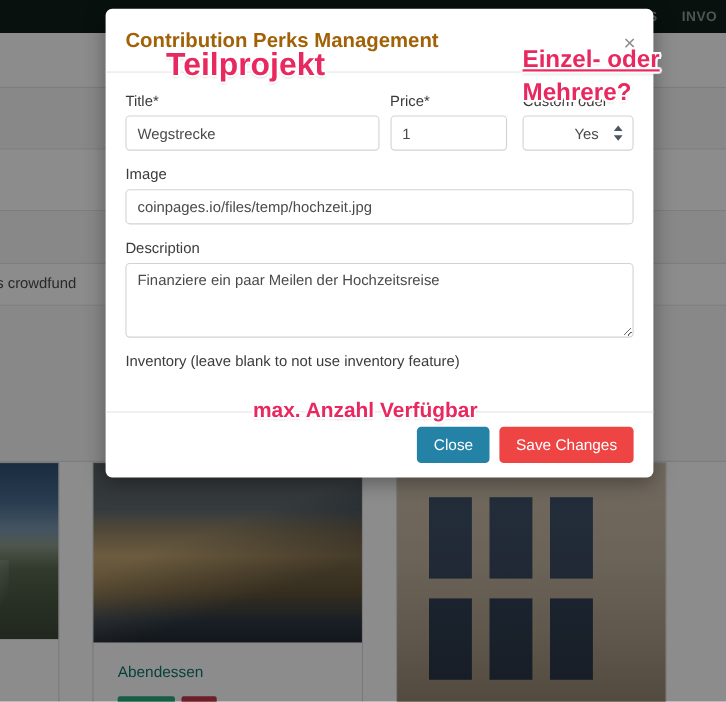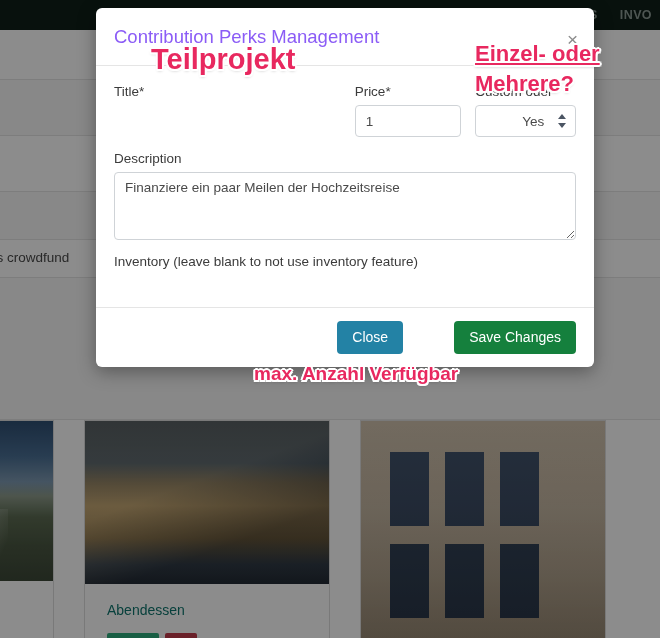--- a/index.html
+++ b/index.html
@@ -151,22 +151,22 @@
   .modal-header {
     position: relative;
     height: 58px;
     border-bottom: 1px solid #e5e5e5;
     padding: 0 18px;
     display: flex;
     align-items: center;
   }
   .modal-title {
     font-size: 18.5px;
-    color: #8b5cf6;
-    font-weight: normal;
+    color: #a16207;
+    font-weight: bold;
     margin: 0;
   }
   .modal-close {
     position: absolute;
     right: 16px;
     top: 22px;
     font-size: 19px;
     line-height: 1;
     color: #8c8c8c;
     background: none;
@@ -254,42 +254,41 @@
   }
   .btn {
     border: none;
     border-radius: 4px;
     font-size: 14px;
     padding: 8px 15px;
     color: #ffffff;
     cursor: pointer;
     font-family: "Liberation Sans", sans-serif;
     line-height: 1.2;
-    margin-left: 42px;
   }
   .btn-close-modal { background: #2382a5; }
-  .btn-save { background: #15803d; }
+  .btn-save { background: #ef4444; }
 
   
   .annotation {
     position: absolute;
     z-index: 90;
     font-weight: bold;
     color: #e8285f;
     white-space: nowrap;
     text-shadow:
       -1.5px -1.5px 0 #fff,  1.5px -1.5px 0 #fff,
       -1.5px  1.5px 0 #fff,  1.5px  1.5px 0 #fff,
       -2px 0 0 #fff, 2px 0 0 #fff, 0 -2px 0 #fff, 0 2px 0 #fff,
        0 2px 3px rgba(0,0,0,.25);
   }
   #ann-teilprojekt { left: 151px; top: 43px; font-size: 29px; }
   #ann-einzel      { left: 475px; top: 41px; font-size: 22px; text-decoration: underline; }
   #ann-mehrere     { left: 475px; top: 71px; font-size: 22px; }
-  #ann-anzahl      { left: 254px; top: 363px; font-size: 19px; }
+  #ann-anzahl      { left: 230px; top: 363px; font-size: 19px; }
 </style>
 </head>
 <body>
 
 <div id="root">
 
   <div class="bg-page">
 
     <div class="bg-body">
       <div class="bg-row" style="top:0px;height:50px;"></div>
@@ -332,20 +331,21 @@
     <div class="modal-header">
       <h2 class="modal-title">Contribution Perks Management</h2>
       <button class="modal-close">×</button>
     </div>
 
     <div class="modal-body">
 
       <div class="field-row">
         <div class="col-title">
           <label class="form-label">Title*</label>
+          <input class="form-control" type="text" value="Wegstrecke" style="">
         </div>
 
         <div class="col-price">
           <label class="form-label">Price*</label>
           <input class="form-control" type="text" value="1" style="">
         </div>
 
         <div class="col-custom">
           <label class="form-label">Custom oder</label>
           <div class="select-wrap">
@@ -354,20 +354,24 @@
               <option>No</option>
             </select>
             <span class="select-arrows">
               <span class="up"></span>
                 <span class="dn"></span>
             </span>
           </div>
         </div>
       </div>
 
+      <div class="field-block">
+        <label class="form-label">Image</label>
+        <input class="form-control" type="text" value="coinpages.io/files/temp/hochzeit.jpg" style="">
+      </div>
 
       <div class="field-block">
         <label class="form-label">Description</label>
         <textarea class="form-control" style="">Finanziere ein paar Meilen der Hochzeitsreise</textarea>
       </div>
 
       <div class="field-block" style="margin-bottom:16px;">
         <label class="form-label">Inventory (leave blank to not use inventory feature)</label>
       </div>
 

